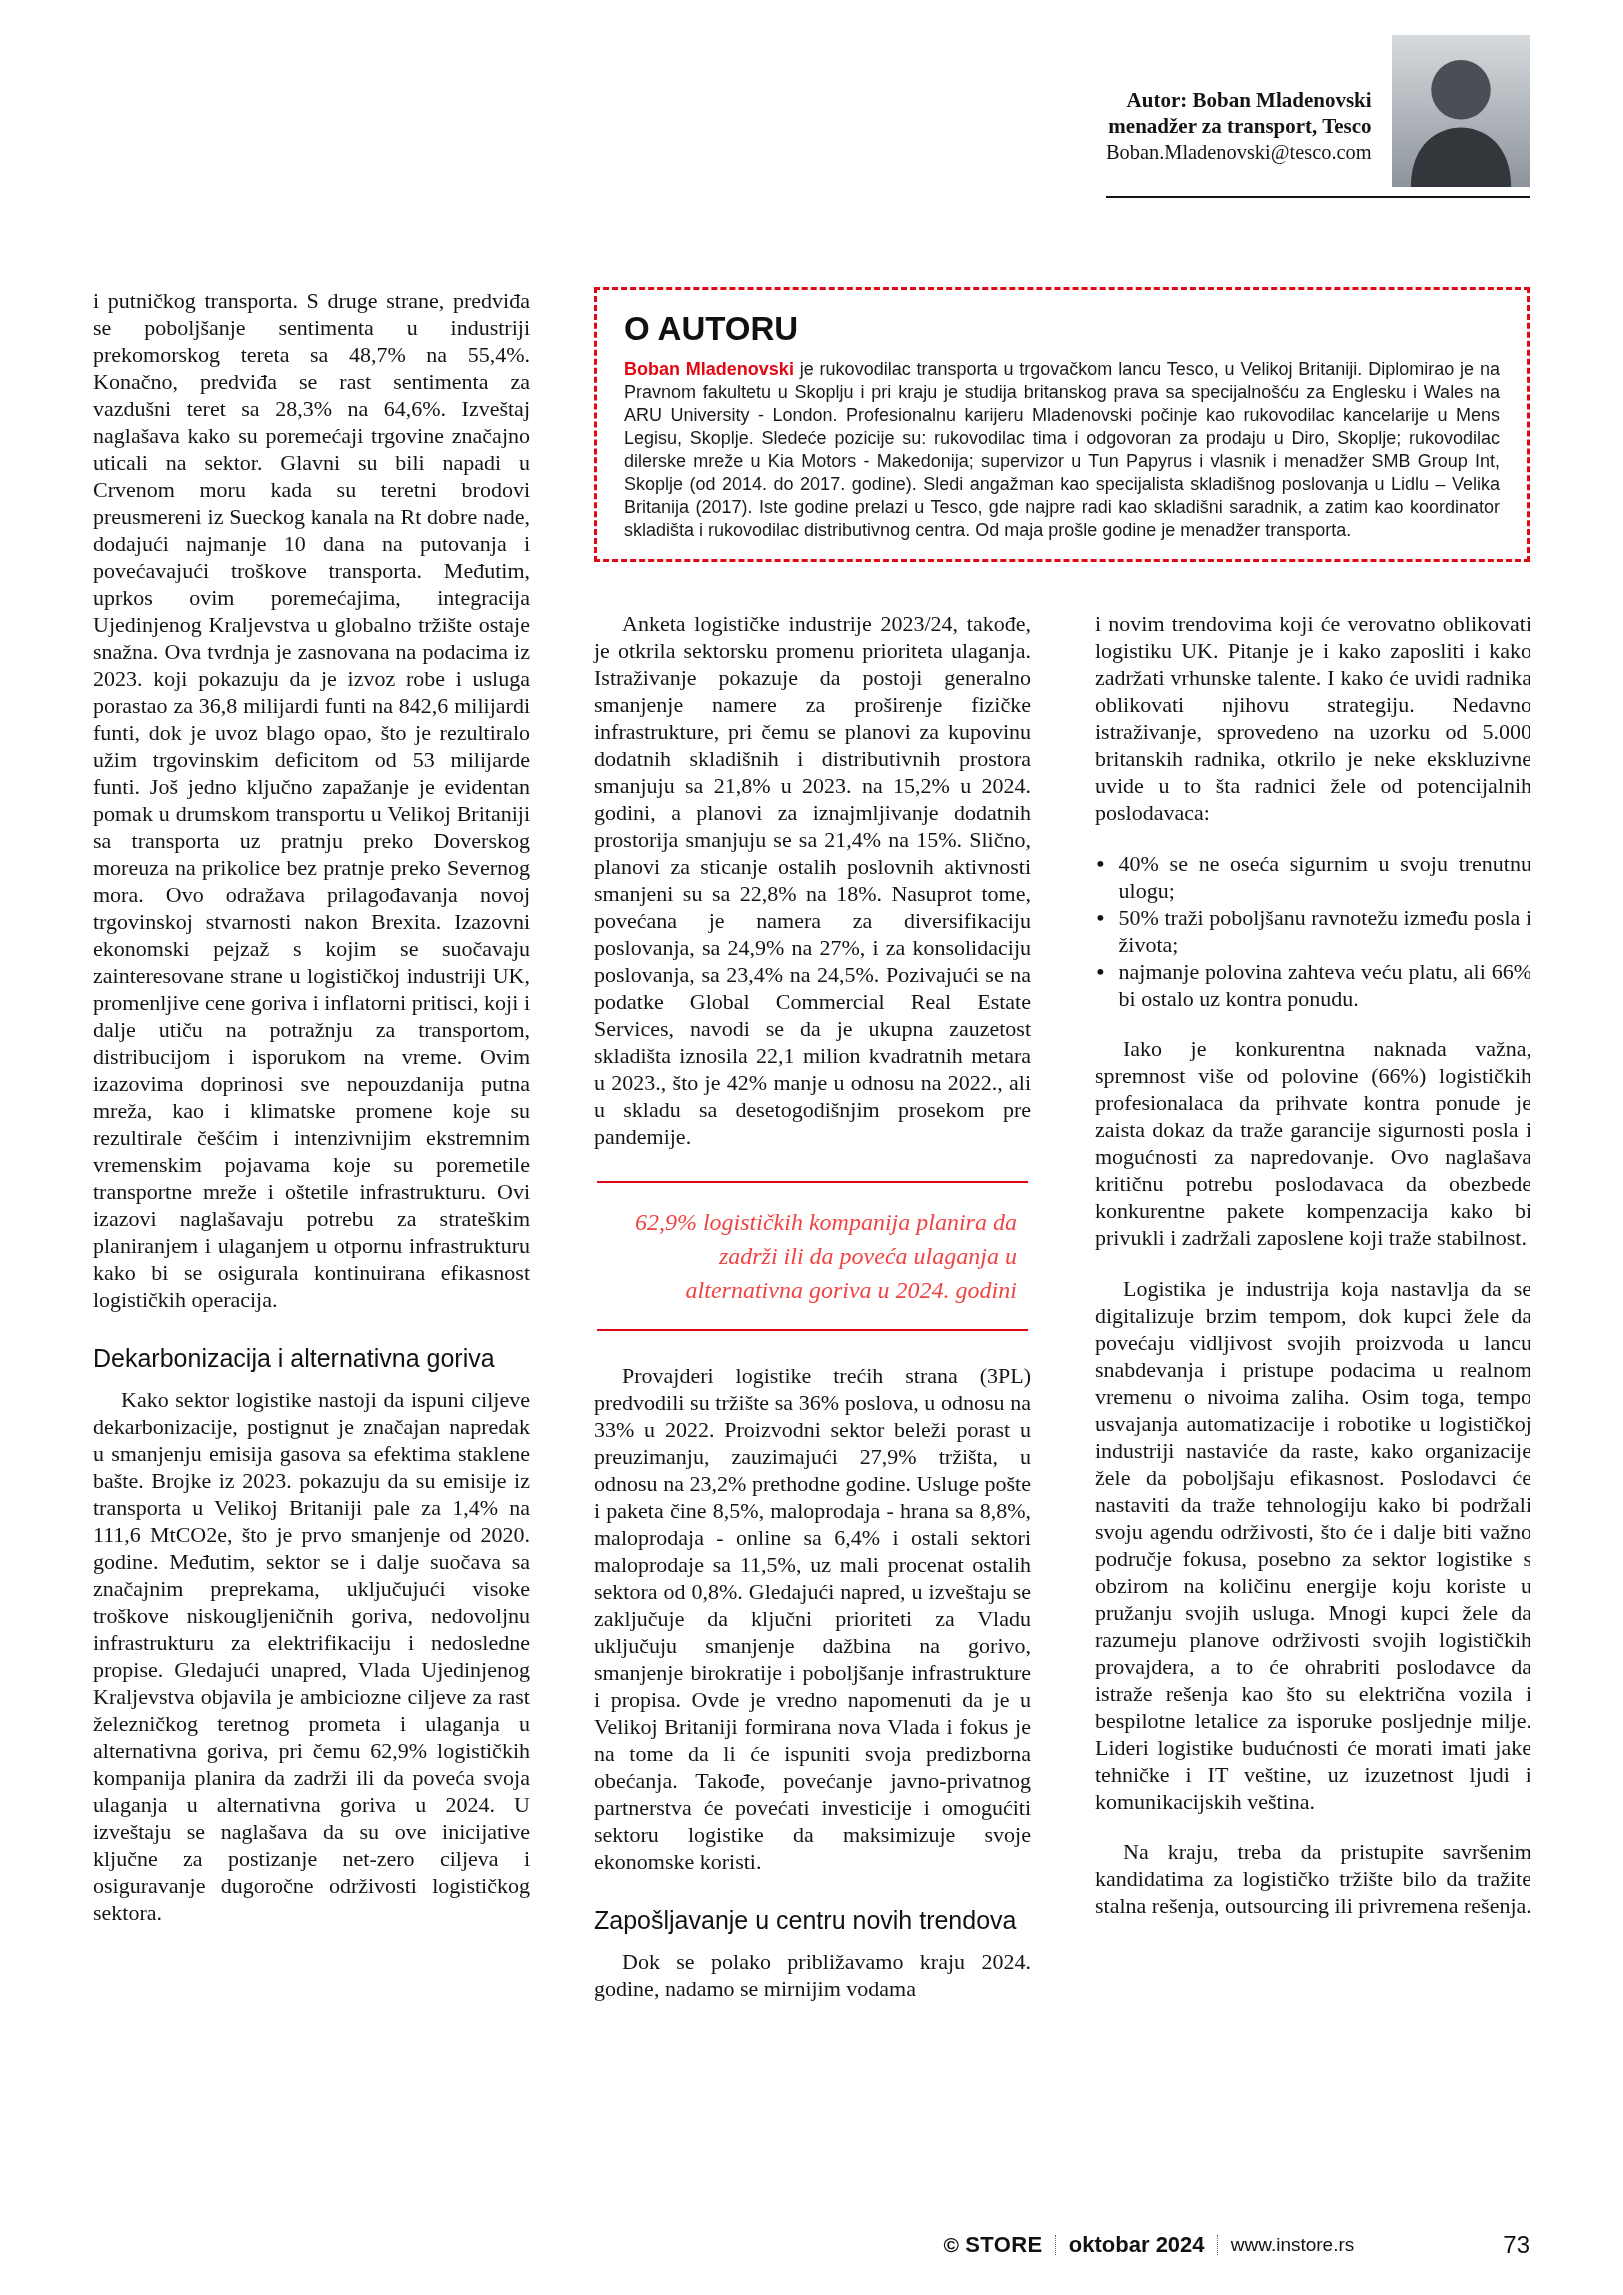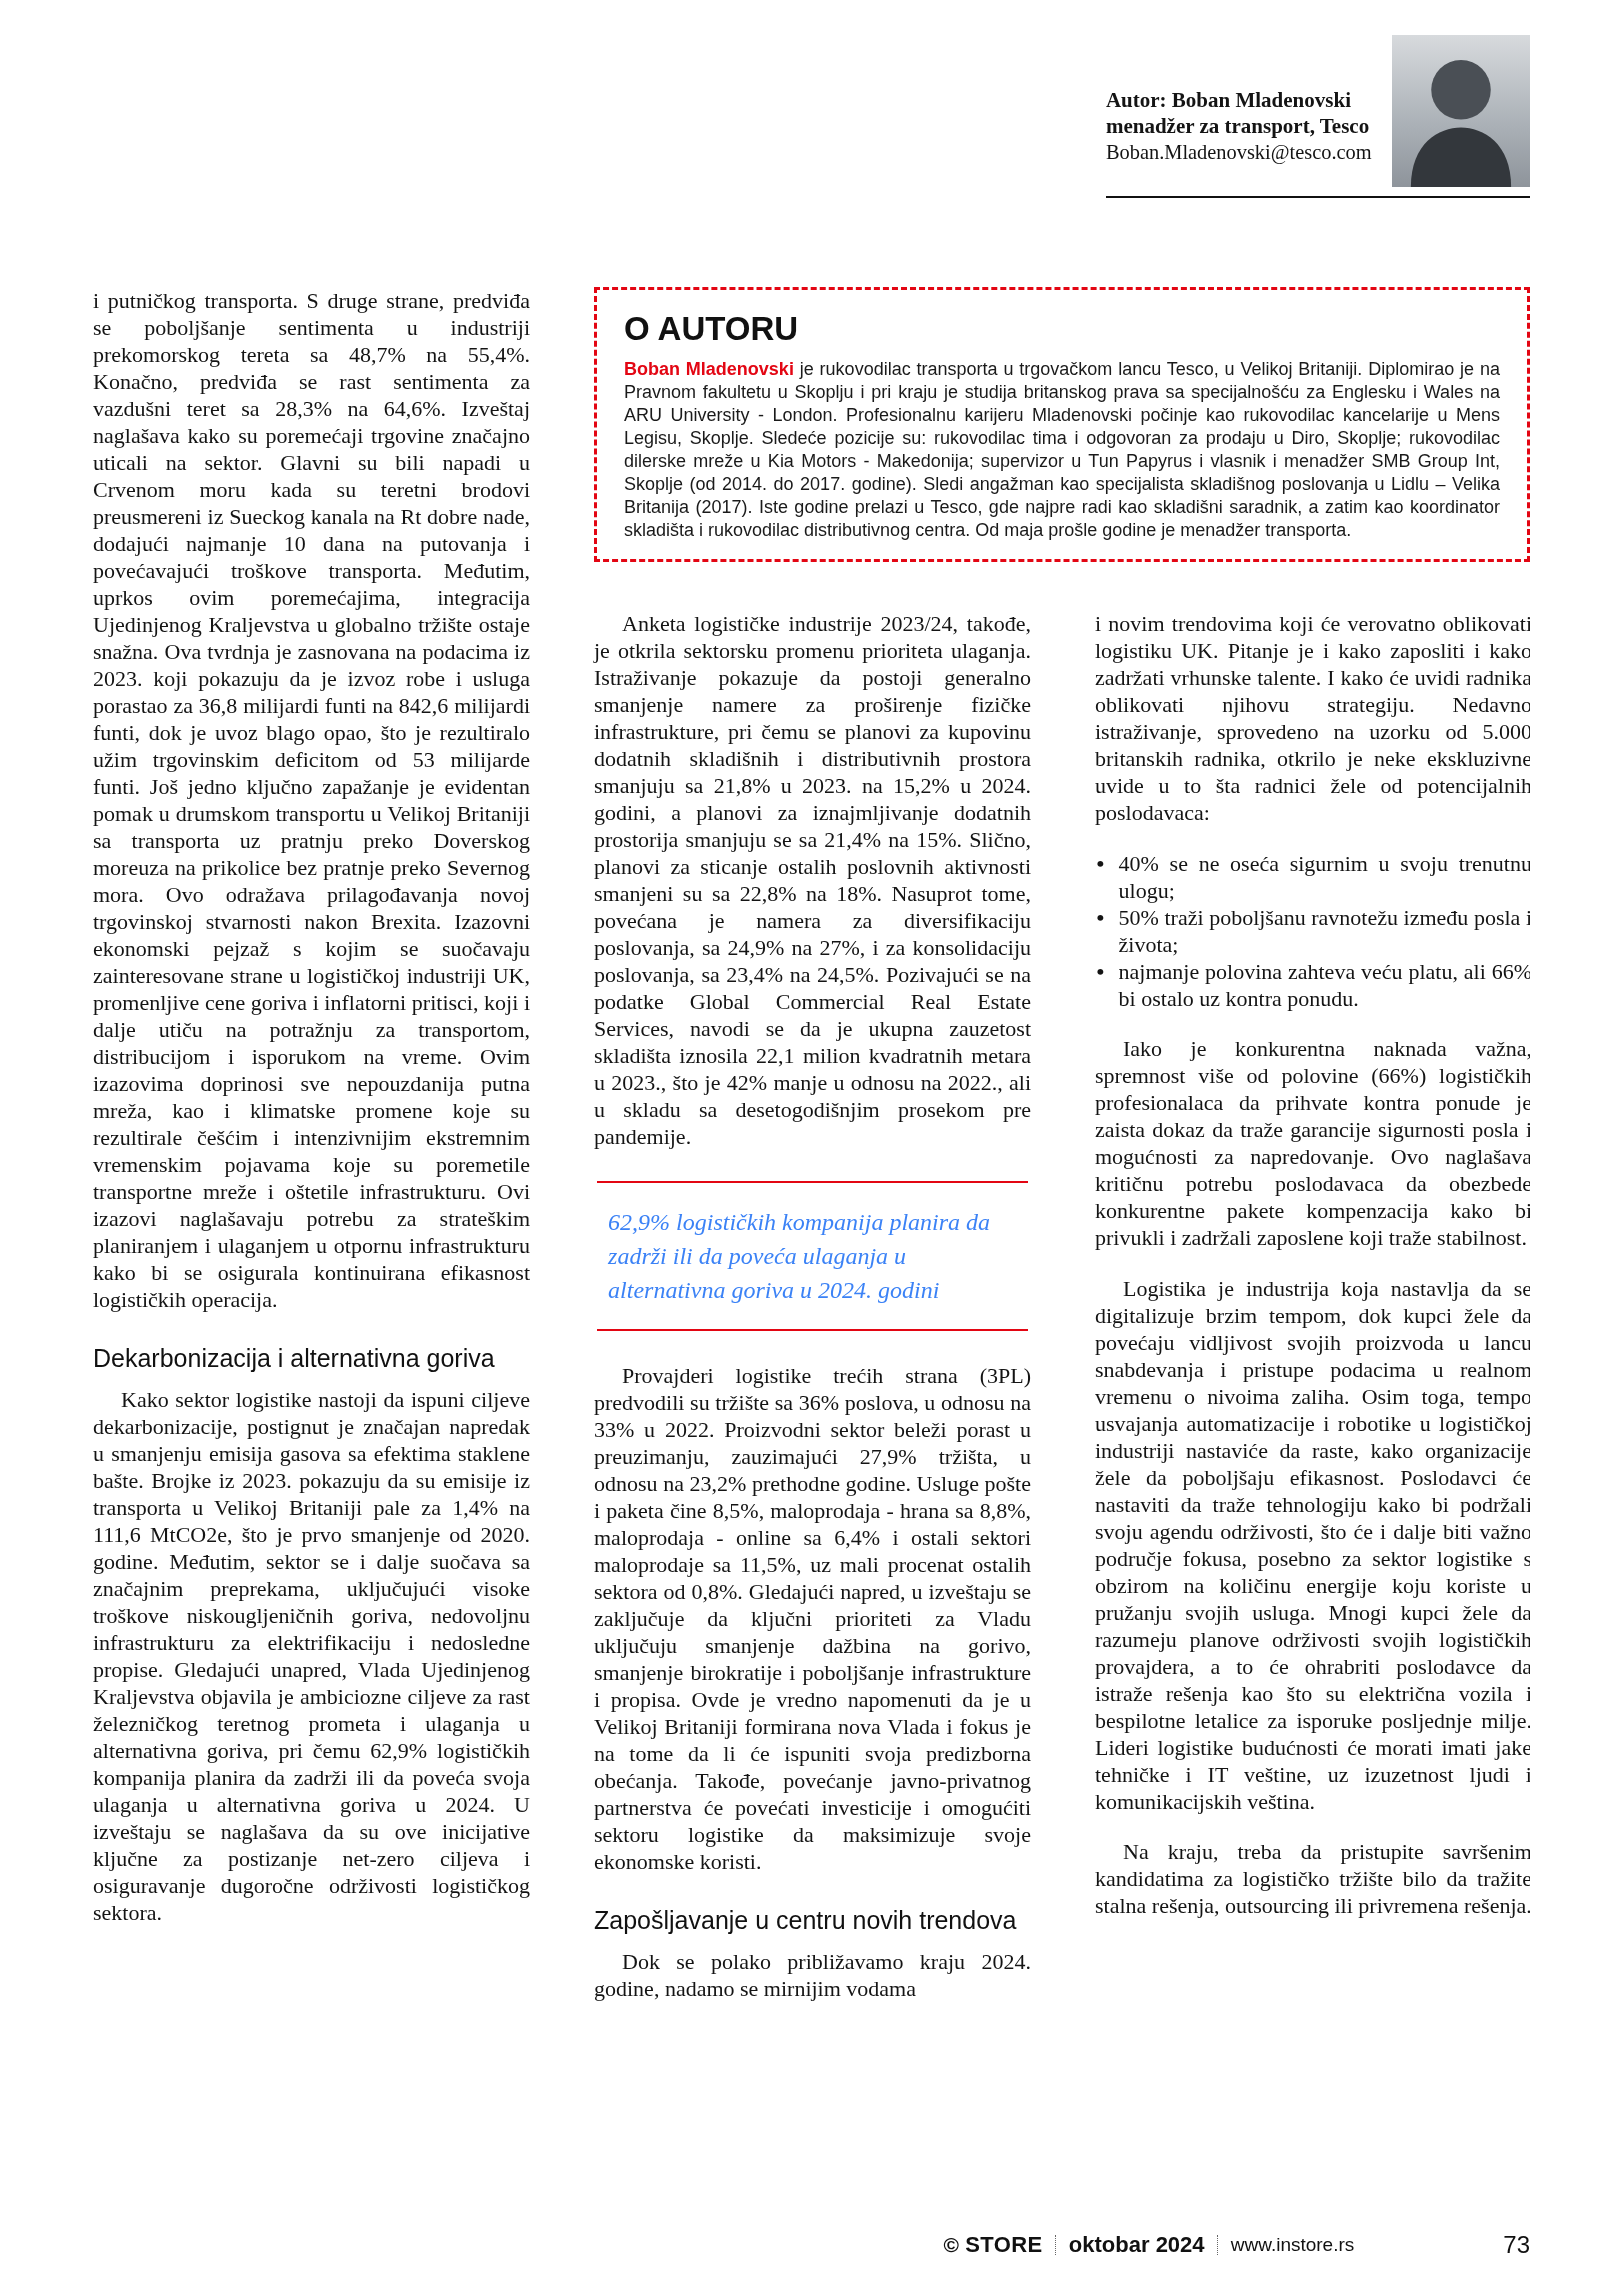--- a/index.html
+++ b/index.html
@@ -21,20 +21,21 @@
     position: absolute;
     top: 35px;
     right: 93px;
     display: flex;
     align-items: flex-start;
     gap: 20.4px;
     padding-bottom: 9.4px;
     border-bottom: 2.4px solid #111;
   }
   .header-text {
+    text-align: right;
     padding-top: 52px;
     font-size: 21px;
     line-height: 26px;
   }
   .header-text .b { font-weight: bold; }
   .header-text .email { font-weight: normal; font-size: 20.4px; }
   .author-photo {
     width: 138px;
     height: 152px;
     background: linear-gradient(180deg, #d7dadd 0%, #aab0b6 60%, #8e949b 100%);
@@ -100,25 +101,25 @@
     color: #1a1a1a;
   }
   .about-name { color: #e30613; font-weight: bold; }
 
   
   .pull-quote {
     margin: 31px 3.1px 31px 3.1px;
     padding: 22px 11px;
     border-top: 2.4px solid #e30613;
     border-bottom: 2.4px solid #e30613;
-    color: #3b82f6;
+    color: #ef4444;
     font-style: italic;
     font-size: 24px;
     line-height: 34px;
-    text-align: left;
+    text-align: right;
   }
 
   
   ul.bullet-list {
     list-style: none;
     margin: 23.6px 0 0 0;
     padding: 0 0 0 23.6px;
   }
   ul.bullet-list li {
     position: relative;

